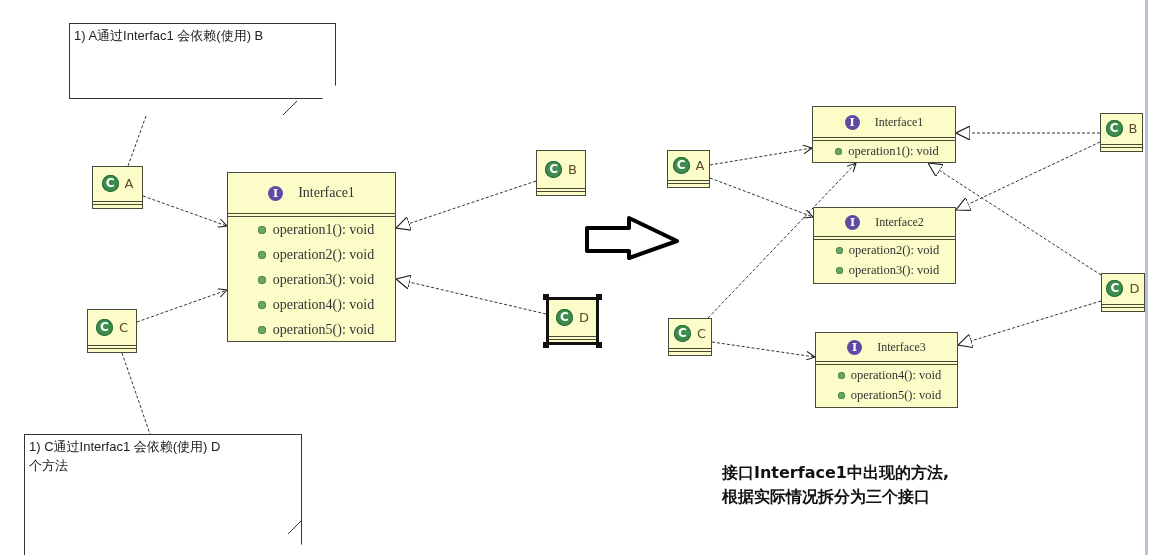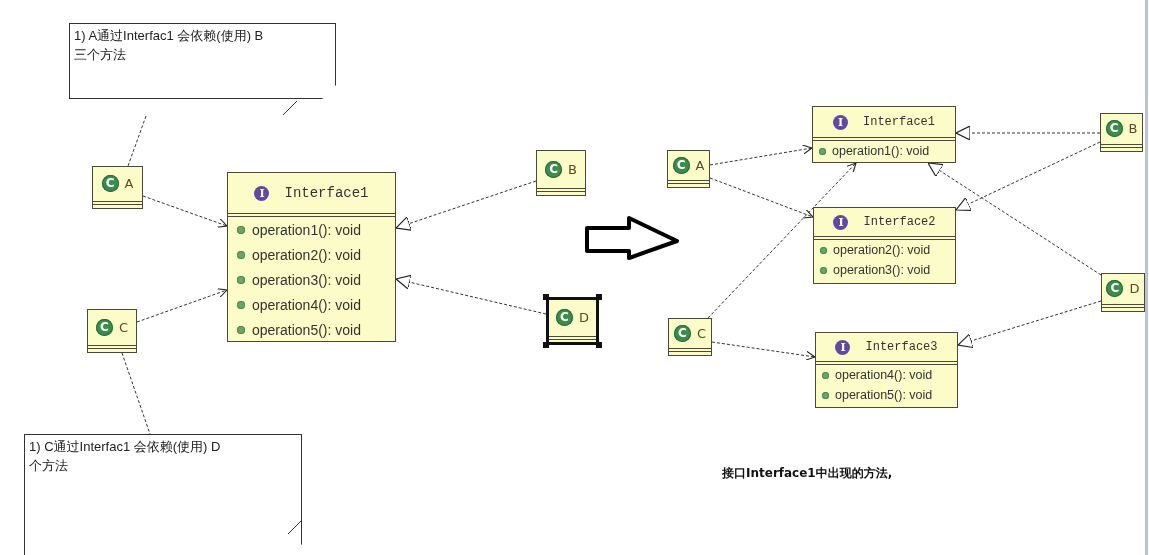--- a/index.html
+++ b/index.html
@@ -11,39 +11,39 @@
   .note-corner { position:absolute; width:14px; height:14px; }
   .note .line { display:block; white-space:nowrap; }
 
   .cls { position:absolute; background:#fcfcc8; border:1px solid #4a4a3a; box-sizing:border-box; }
   .cls .head { display:flex; align-items:center; justify-content:center; gap:6px; height:100%; }
   .cls.small .head { height:calc(100% - 8px); }
   .cls .bar { position:absolute; left:0; right:0; height:2px; border-top:1px solid #4a4a3a; border-bottom:1px solid #4a4a3a; }
   .c-icon { width:17px; height:17px; border-radius:50%; background:#3c8c4e; color:#fff; font-weight:bold; font-size:12px; line-height:17px; text-align:center; font-family:"DejaVu Sans",sans-serif; box-shadow:inset 0 0 0 1px #2a6a39; }
   .i-icon { width:15px; height:15px; border-radius:50%; background:#5f4aa3; color:#fff; font-weight:bold; font-size:11px; line-height:15px; text-align:center; font-family:"DejaVu Serif",serif; }
   .cls-name { font-family:"DejaVu Sans",sans-serif; font-size:13px; color:#5a4a2a; }
-  .iface-name { font-family:Liberation Mono, monospace; font-size:13px; color:#333;margin-left:9px; }
+  .iface-name { font-family:Liberation Serif, serif; font-size:13px; color:#333;margin-left:9px; }
 
   .iface { position:absolute; background:#fcfcc8; border:1px solid #4a4a3a; box-sizing:border-box; }
   .iface .title { display:flex; align-items:center; justify-content:center; gap:6px; }
   .iface .sep { height:2px; border-top:1px solid #4a4a3a; border-bottom:1px solid #4a4a3a; }
-  .op { display:flex; align-items:center; gap:7px; padding-left:9px; font-family:Liberation Sans, sans-serif; color:#333; white-space:nowrap; }
+  .op { display:flex; align-items:center; gap:7px; padding-left:9px; font-family:Liberation Serif, serif; color:#333; white-space:nowrap;justify-content:center; }
   .dot { width:8px; height:8px; border-radius:50%; background:#6aa66a; box-shadow:inset 0 0 0 1px #4f8a4f; flex:none; }
   .big .title { height:40px; }
   .big .title .iface-name { font-size:14px; }
   .big .op { height:25px; font-size:14px; }
   .sm .title { height:25px; }
   .sm .title .iface-name { font-size:12px; }
   .sm .op { height:20px; font-size:12.5px; padding-left:6px; gap:6px; }
   .sm .dot { width:7px; height:7px; }
 
   .selected { border:3px solid #111 !important; }
   .handle { position:absolute; width:6px; height:6px; background:#111; }
 
-  .caption { position:absolute; font-family:"DejaVu Sans","Liberation Sans",sans-serif; font-weight:bold; font-size:12px; line-height:24px; color:#111; white-space:nowrap; }
+  .caption { position:absolute; font-family:"DejaVu Sans","Liberation Sans",sans-serif; font-weight:bold; font-size:16px; line-height:24px; color:#111; white-space:nowrap; }
 </style>
 </head>
 <body>
 
 <div id="canvas">
 
   <svg id="lines" width="1149" height="555" style="position:absolute;left:0;top:0">
     <defs>
       <marker id="open-arrow" viewBox="0 0 10 10" refX="10" refY="5" markerWidth="9" markerHeight="9" orient="auto" markerUnits="userSpaceOnUse">
         <path d="M0,0 L10,5 L0,10" fill="none" stroke="#222" stroke-width="1.2"></path>
@@ -72,21 +72,20 @@
       <line x1="1100" y1="142" x2="956" y2="210" marker-end="url(#tri-arrow)"></line>
       <line x1="1101" y1="275" x2="928" y2="163" marker-end="url(#tri-arrow)"></line>
       <line x1="1101" y1="301" x2="958" y2="345" marker-end="url(#tri-arrow)"></line>
     </g>
 
     <path d="M587,228 L629,228 L629,218 L677,241 L629,258 L629,251 L587,251 Z" fill="#fff" stroke="#000" stroke-width="4" stroke-linejoin="round"></path>
   </svg>
 
   <div class="note" style="left:30px;top:23px;width:267px;height:76px;margin-left:39px;">
     <span class="line">1) A通过Interfac1 会依赖(使用) B</span>
-    <span class="line">三个方法</span>
   </div>
   <svg class="note-corner" style="left:283px;top:101px;position:absolute" width="16" height="16">
       <path d="M0,14 L14,0" stroke="#333" stroke-width="1"></path>
     </svg>
 
   <div class="note" style="left:24px;top:434px;width:278px;height:124px;">
     <span class="line">1) C通过Interfac1 会依赖(使用) D</span>
     <span class="line">个方法</span>
   </div>
   <svg class="note-corner" style="left:288px;top:520px;position:absolute" width="16" height="16">
@@ -222,16 +221,17 @@
         <span>operation4(): void</span>
       </div>
     <div class="op">
         <span class="dot"></span>
         <span>operation5(): void</span>
       </div>
   </div>
 
   <div class="caption" style="left:722px;top:461px;">
     <div>接口Interface1中出现的方法,</div>
+    <div>根据实际情况拆分为三个接口</div>
   </div>
 
   <div class="right-rule"></div>
 </div>
 
 </body></html>

